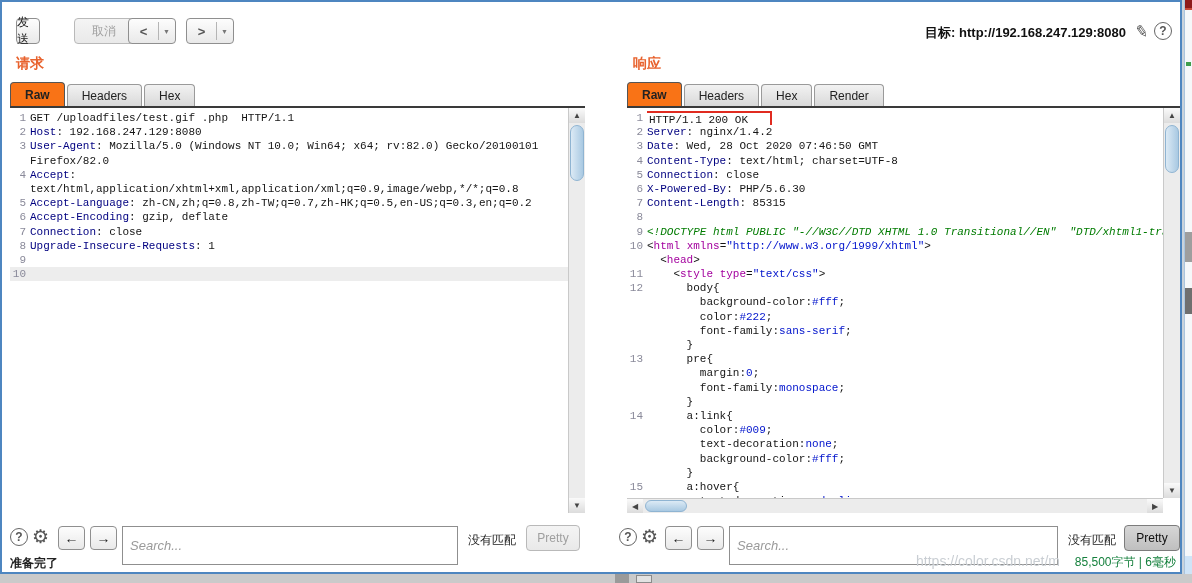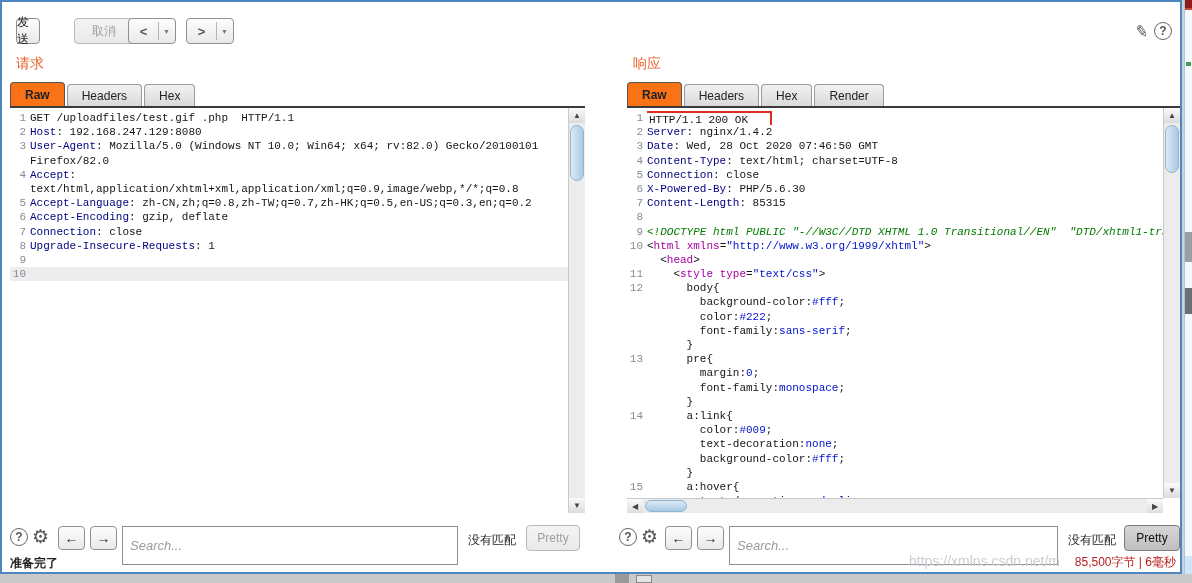--- a/index.html
+++ b/index.html
@@ -21,21 +21,21 @@
                 font-size:7px; color:#777; }
 
   .target-line { position:absolute; top:22px; right:54px; font-size:13px; font-weight:bold; color:#111; }
   .pencil-icon { position:absolute; top:20px; right:32px; font-size:16px; color:#555; transform:rotate(10deg); }
   .help-circle { width:18px; height:18px; border:1.6px solid #666; border-radius:50%;
                  color:#555; font-size:12px; font-weight:bold; display:flex;
                  align-items:center; justify-content:center; background:#fff; }
   .help-top { position:absolute; top:20px; right:8px; }
 
   
-  .panel-title { position:absolute; font-size:14px; font-weight:normal; color:#e8622d; }
+  .panel-title { position:absolute; font-size:14px; font-weight:bold; color:#e8622d; }
   .tabs { position:absolute; display:flex; align-items:flex-end; height:24px; }
   .tab { height:22px; padding:0 14px; margin-right:2px; border:1px solid #9a9a9a; border-bottom:none;
          border-radius:4px 4px 0 0; background:linear-gradient(#f2f2f2,#d9d9d9);
          font-size:12px; color:#222; display:flex; align-items:center; cursor:default; }
   .tab.active { height:24px; background:#f97316; border-color:#555; font-weight:bold; position:relative; z-index:2; }
   .tab-underline { position:absolute; height:2px; background:#3a3a3a; }
 
   
   .editor { position:absolute; background:#fff; border-top:1px solid #3a3a3a; overflow:hidden; }
   .rows { position:absolute; left:0; top:3px; right:17px; bottom:0;
@@ -72,21 +72,21 @@
                   font-size:13px; font-style:italic; color:#333; padding:0 7px;
                   font-family:"Liberation Sans", sans-serif; }
   .search-input::placeholder { color:#9a9a9a; font-style:italic; }
   .match-label { position:absolute; font-size:12px; color:#1a1a1a; }
   .pretty-btn { font-size:12px; }
   .pretty-btn.on { background:linear-gradient(#d6d6d6,#bfbfbf); border-color:#7c7c7c; color:#111; }
 
   
   .statusbar { position:absolute; left:0; right:0; bottom:0; height:21px; font-size:12px; color:#222; }
   .status-left { position:absolute; left:8px; top:4px;font-weight:bold; }
-  .status-right { position:absolute; right:4px; top:3px; color:#b91c1c; z-index:2; }
+  .status-right { position:absolute; right:4px; top:3px; color:#15803d; z-index:2; }
   .watermark { position:absolute; right:120px; top:2px; font-size:14px; color:#c9ced3; z-index:1; }
 
   
   .bottom-strip { position:absolute; left:0; top:574px; width:1192px; height:9px; background:#cacaca; }
   .bottom-strip .mini1 { position:absolute; left:615px; top:0; width:14px; height:9px; background:#9a9a9a; }
   .bottom-strip .mini2 { position:absolute; left:636px; top:1px; width:16px; height:8px;
                          background:#e2e2e2; border:1px solid #8a8a8a; }
   .right-sliver { position:absolute; left:1184px; top:0; width:8px; height:574px; background:#f6f8fa;
                   border-left:1px solid #aac4dd; }
   .rs-red { position:absolute; left:0; top:0; width:8px; height:10px; background:#8e1a1a;
@@ -107,20 +107,21 @@
     <span class="main">&lt;</span>
     <span class="sep"></span>
     <span class="dd">▼</span>
   </div>
   <div class="btn combo" style="left:184px; top:16px; width:48px;">
     <span class="main">&gt;</span>
     <span class="sep"></span>
     <span class="dd">▼</span>
   </div>
 
+  <div class="target-line"><span>目标:</span> <span>http://192.168.247.129:8080</span></div>
   <span class="pencil-icon">✎</span>
   <div class="help-circle help-top">?</div>
 
   <div class="panel-title" style="left:14px; top:53px;">请求</div>
   <div class="tabs" style="left:8px; top:80px;" id="req-tabs">
       <div class="tab active">Raw</div>
       <div class="tab">Headers</div>
       <div class="tab">Hex</div>
     </div>
   <div class="tab-underline" style="left:8px; top:104px; width:575px;"></div>
@@ -167,21 +168,21 @@
 
   <div class="help-circle" style="position:absolute; left:617px; top:526px;">?</div>
   <span class="gear-icon" style="position:absolute; left:639px; top:523px;">⚙</span>
   <div class="btn nav-btn" style="left:663px; top:524px;">←</div>
   <div class="btn nav-btn" style="left:695px; top:524px;">→</div>
   <input class="search-input" style="left: 727px; top: 524px; width: 329px;" placeholder="Search...">
   <span class="match-label" style="left:1066px; top:530px;">没有匹配</span>
   <div class="btn pretty-btn on" style="left:1122px; top:523px; width:56px;">Pretty</div>
 
   <div class="statusbar">
-    <span class="watermark">https://xmlns.csdn.net/m</span>
+    <span class="watermark">https://color.csdn.net/m</span>
     <span class="status-left">准备完了</span>
     <span class="status-right">85,500字节 | 6毫秒</span>
   </div>
 </div>
 
 <div class="bottom-strip">
   <span class="mini1"></span>
   <span class="mini2"></span>
 </div>
 <div class="right-sliver">

